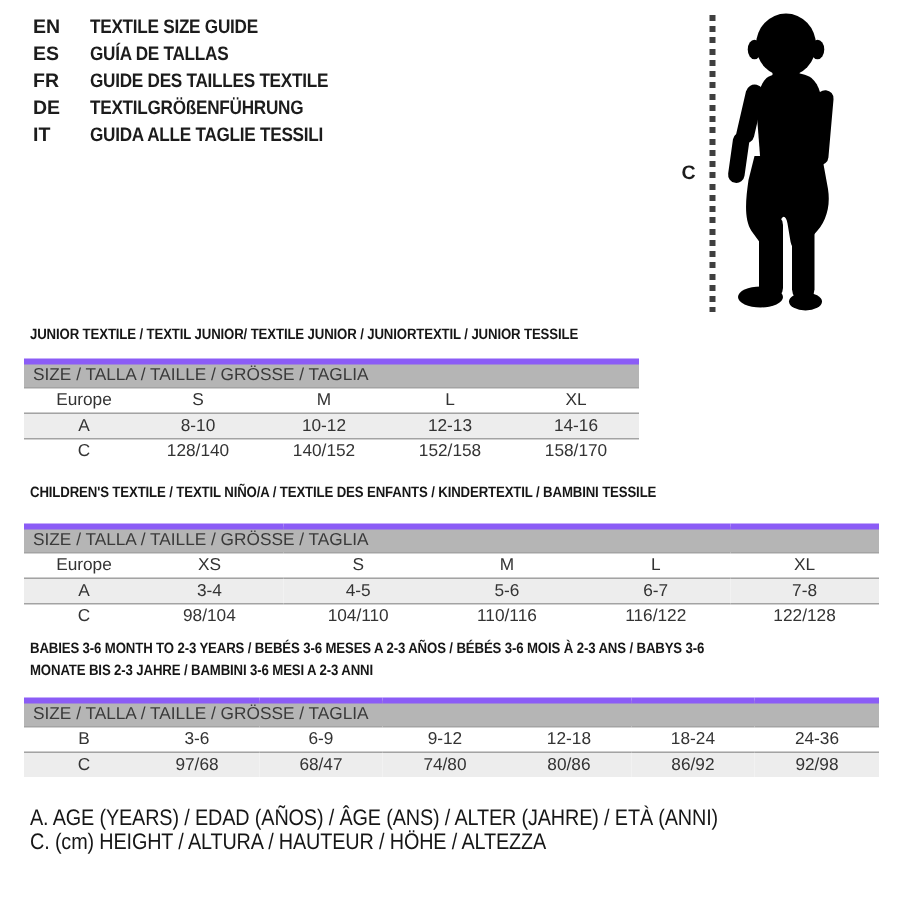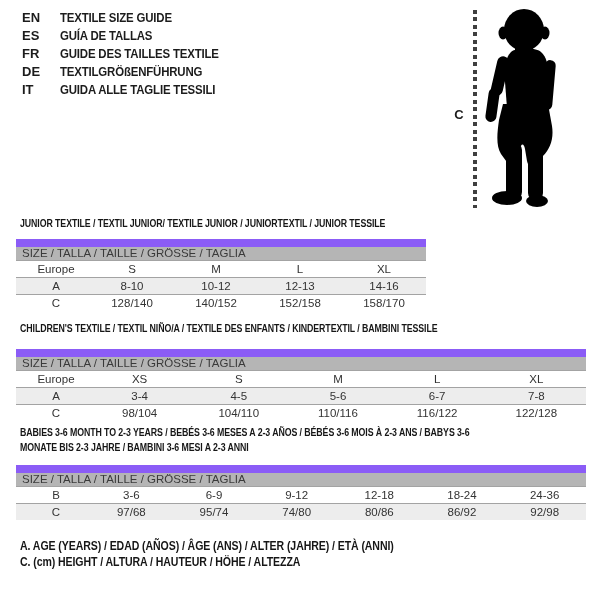--- a/index.html
+++ b/index.html
@@ -49,31 +49,31 @@
     position: absolute; left: 16px;
     border-collapse: collapse; table-layout: fixed;
     font-size: 11.5px; color: #333;
   }
   .t1-table { top: 239px; width: 410px; }
   .t2-table { top: 349px; width: 570px; }
   .t3-table { top: 465px; width: 570px; }
 
   .size-table tr.bar td {
     background: #b5b5b5; color: #3a3a3a;
-    border-top: 8px solid #8b5cf6;
+    border-top: 4px solid #8b5cf6;
     height: 17px; padding: 0 0 0 6px;
     font-size: 11.5px; text-align: left;
   }
   .size-table tr.data td { border-top: 1px solid #a3a3a3; height: 17px; padding: 0; text-align: center; }
   .size-table tr.data td.rlabel { text-align: center; padding-left: 6px; }
   .size-table tr.shaded td { background: #ededed; }
 
   
   .legend { position: absolute; left: 20px; top: 538px; }
-  .legend-line { height: 16px; line-height: 16px; font-weight: bold; font-size: 12px; letter-spacing: -0.1px; color: #161616; }
+  .legend-line { height: 16px; line-height: 16px; font-weight: normal; font-size: 15px; letter-spacing: -0.1px; color: #161616; }
 </style>
 </head>
 <body>
 
 <div class="page">
 
   <div class="lang-block" id="lang-block">
       <div class="lang-row">
         <span class="lang-code">EN</span>
         <span class="lang-title"><span class="cond">TEXTILE SIZE GUIDE</span></span>
@@ -228,21 +228,21 @@
           <td>3-6</td>
           <td>6-9</td>
           <td>9-12</td>
           <td>12-18</td>
           <td>18-24</td>
           <td>24-36</td>
         </tr>
         <tr class="data shaded">
           <td class="rlabel">C</td>
           <td>97/68</td>
-          <td>95/74</td>
+          <td>68/47</td>
           <td>74/80</td>
           <td>80/86</td>
           <td>86/92</td>
           <td>92/98</td>
         </tr>
       </tbody>
     </table>
 
   <div class="legend" id="legend-block">
       <div class="legend-line"><span class="cond">A. AGE (YEARS) / EDAD (AÑOS) / ÂGE (ANS) / ALTER (JAHRE) / ETÀ (ANNI)</span></div>

